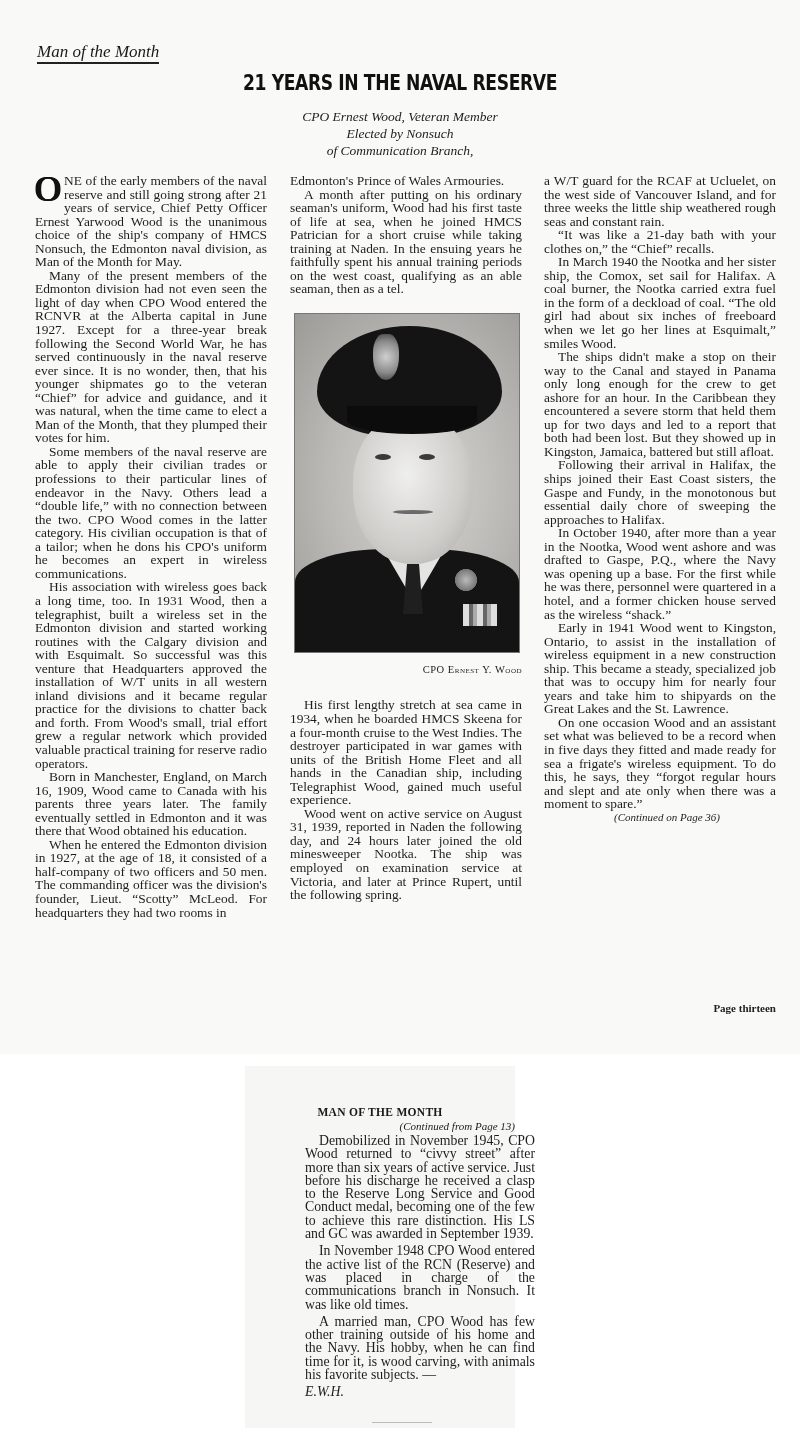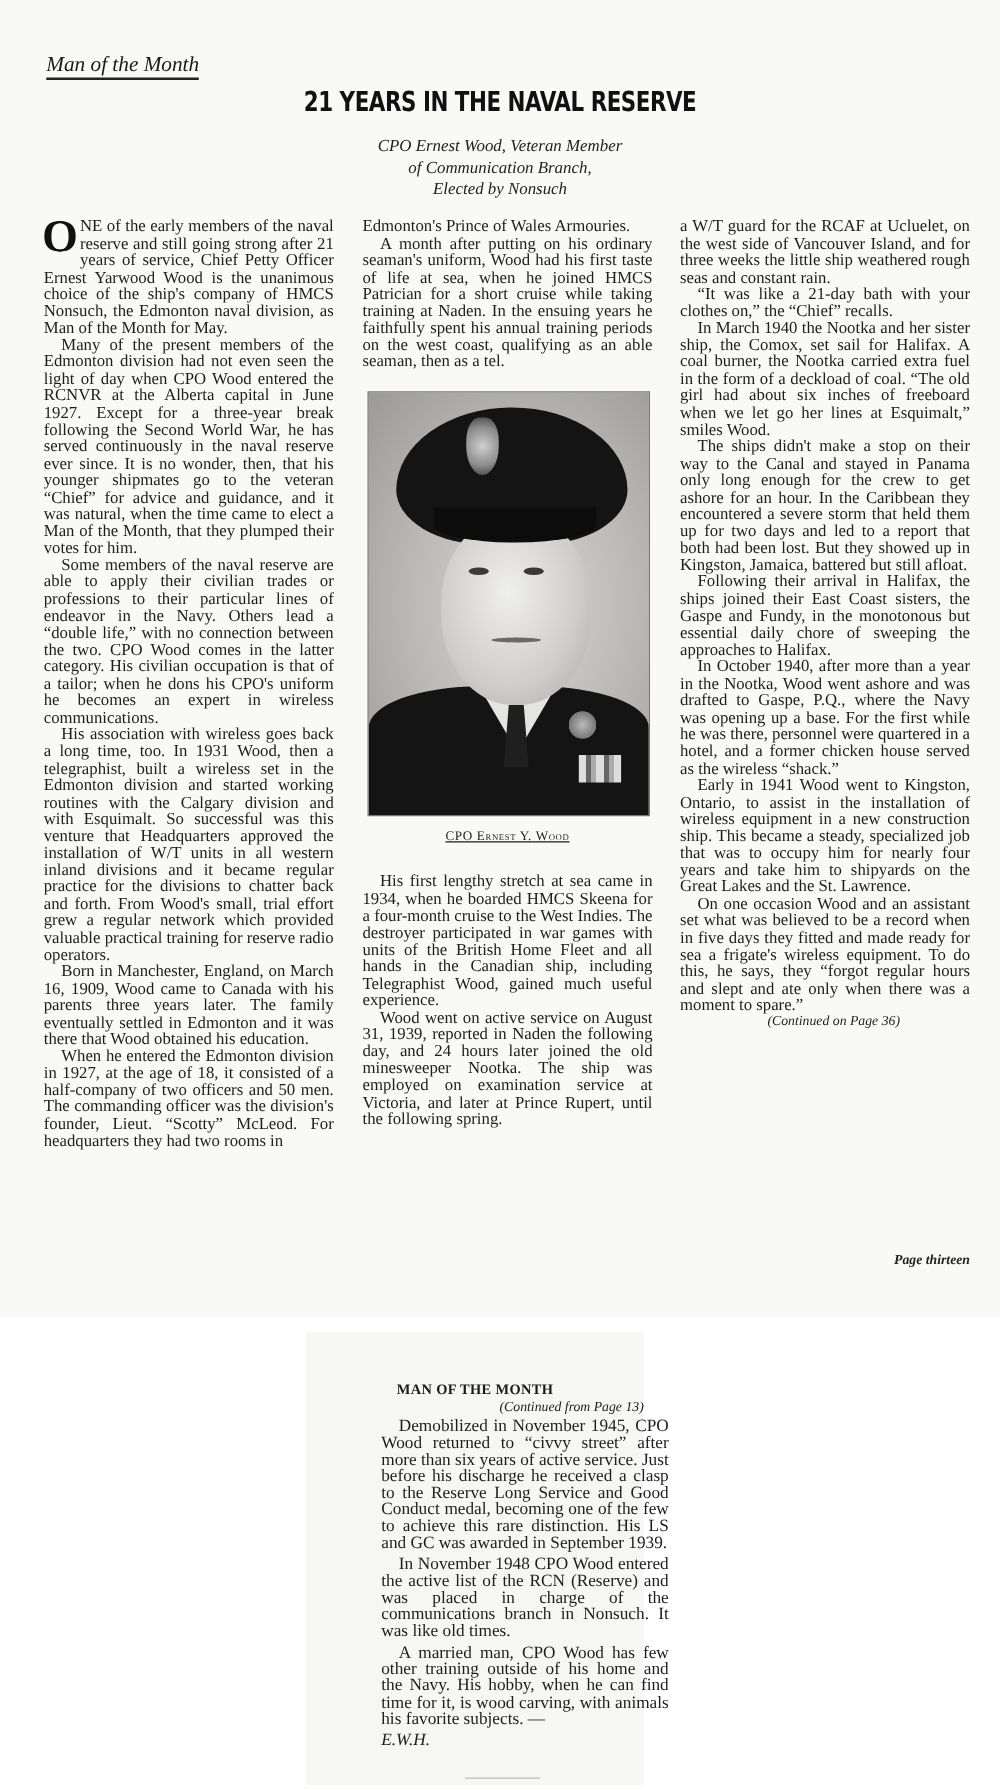--- a/index.html
+++ b/index.html
@@ -78,27 +78,27 @@
   }
   .photo .tie {
     position: absolute; left: 108px; top: 250px; width: 20px; height: 50px;
     background: #1f1f1f; clip-path: polygon(20% 0, 80% 0, 100% 100%, 0 100%);
   }
   .photo .ribbons { position: absolute; left: 168px; top: 290px; width: 34px; height: 22px;
     background: repeating-linear-gradient(90deg, #ddd 0 6px, #666 6px 10px, #aaa 10px 14px); }
   .photo .insignia { position: absolute; left: 160px; top: 255px; width: 22px; height: 22px;
     background: radial-gradient(circle, #bbb 0%, #777 70%, transparent 72%); }
   .photo-caption {
-    text-align: center; font-size: 10.5px; letter-spacing: 0.5px; margin-top: 10px; margin-bottom: 22px;
-    font-variant: small-caps; text-indent: 0; text-decoration: underline;
+    text-align: right; font-size: 10.5px; letter-spacing: 0.5px; margin-top: 10px; margin-bottom: 22px;
+    font-variant: small-caps; text-indent: 0;
   }
   .cont-note { text-align: center; font-size: 11px; margin-top: 5px; text-indent: 0; }
   .cont-note i { font-style: italic; margin-top: 17px; }
   .page-num {
-    position: absolute; right: 24px; top: 1002px; font-style: italic; font-weight: bold;
+    position: absolute; right: 24px; top: 1002px; font-weight: bold;
     font-size: 11px; color: #222;
   }
   .clipping {
     position: absolute; left: 245px; top: 1066px; width: 270px; height: 362px;
     background: #f6f6f4;
   }
   .clip-title {
     position: absolute; left: 0; top: 40px; width: 270px; text-align: center;
     font-weight: bold; font-size: 11.5px; letter-spacing: 0.3px;
   }
@@ -117,22 +117,22 @@
   }
 </style>
 </head>
 <body>
 
 <div class="page">
   <div class="section-label">Man of the Month</div>
   <div class="headline">21 YEARS IN THE NAVAL RESERVE</div>
   <div class="dek">
     <div>CPO Ernest Wood, Veteran Member</div>
+    <div>Elected by Nonsuch</div>
     <div>of Communication Branch,</div>
-    <div>Elected by Nonsuch</div>
   </div>
 
   <div class="col col1">
     <p class="noindent"><span class="dropcap">O</span><span>NE of the early members of the naval reserve and still going strong after 21 years of service, Chief Petty Officer Ernest Yarwood Wood is the unanimous choice of the ship's company of HMCS Nonsuch, the Edmonton naval division, as Man of the Month for May.</span></p>
     <p>Many of the present members of the Edmonton division had not even seen the light of day when CPO Wood entered the RCNVR at the Alberta capital in June 1927. Except for a three-year break following the Second World War, he has served continuously in the naval reserve ever since. It is no wonder, then, that his younger shipmates go to the veteran “Chief” for advice and guidance, and it was natural, when the time came to elect a Man of the Month, that they plumped their votes for him.</p>
     <p>Some members of the naval reserve are able to apply their civilian trades or professions to their particular lines of endeavor in the Navy. Others lead a “double life,” with no connection between the two. CPO Wood comes in the latter category. His civilian occupation is that of a tailor; when he dons his CPO's uniform he becomes an expert in wireless communications.</p>
     <p>His association with wireless goes back a long time, too. In 1931 Wood, then a telegraphist, built a wireless set in the Edmonton division and started working routines with the Calgary division and with Esquimalt. So successful was this venture that Headquarters approved the installation of W/T units in all western inland divisions and it became regular practice for the divisions to chatter back and forth. From Wood's small, trial effort grew a regular network which provided valuable practical training for reserve radio operators.</p>
     <p>Born in Manchester, England, on March 16, 1909, Wood came to Canada with his parents three years later. The family eventually settled in Edmonton and it was there that Wood obtained his education.</p>
     <p>When he entered the Edmonton division in 1927, at the age of 18, it consisted of a half-company of two officers and 50 men. The commanding officer was the division's founder, Lieut. “Scotty” McLeod. For headquarters they had two rooms in</p>
   </div>

